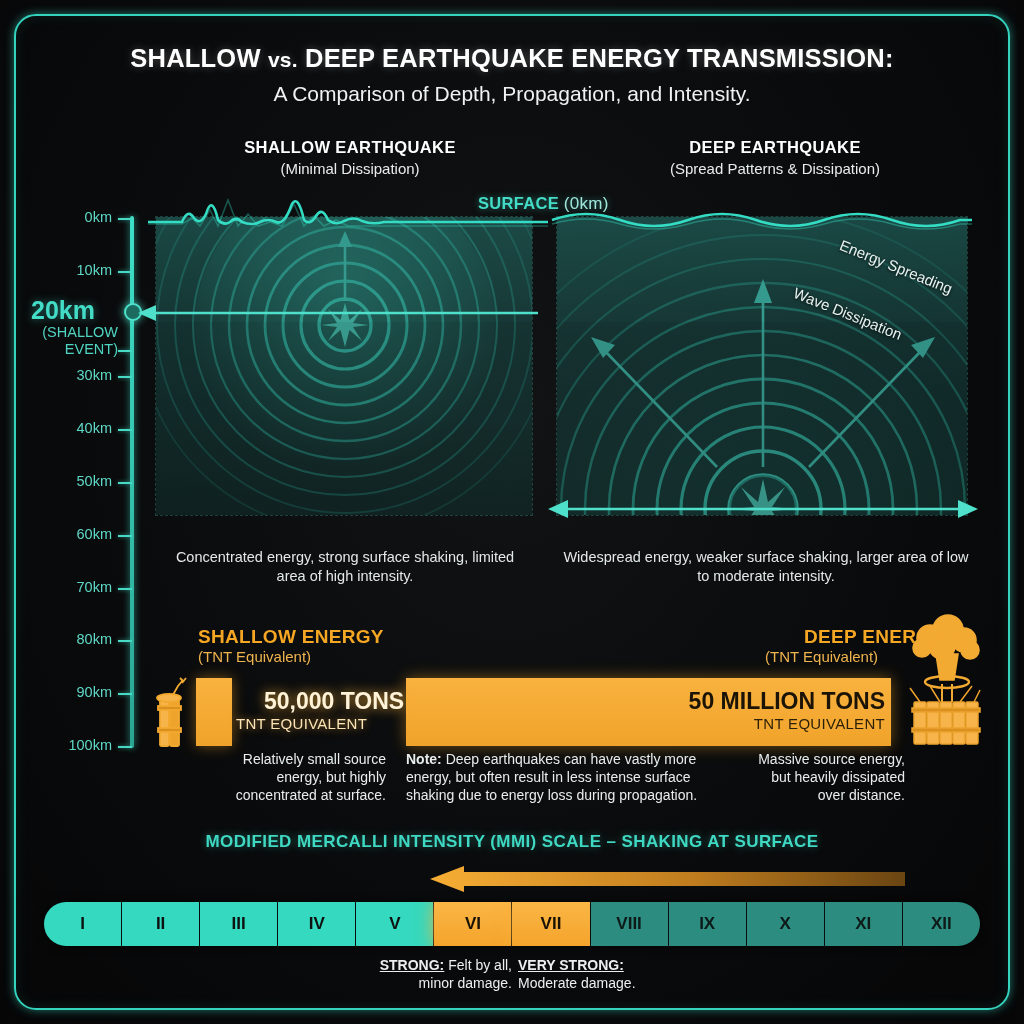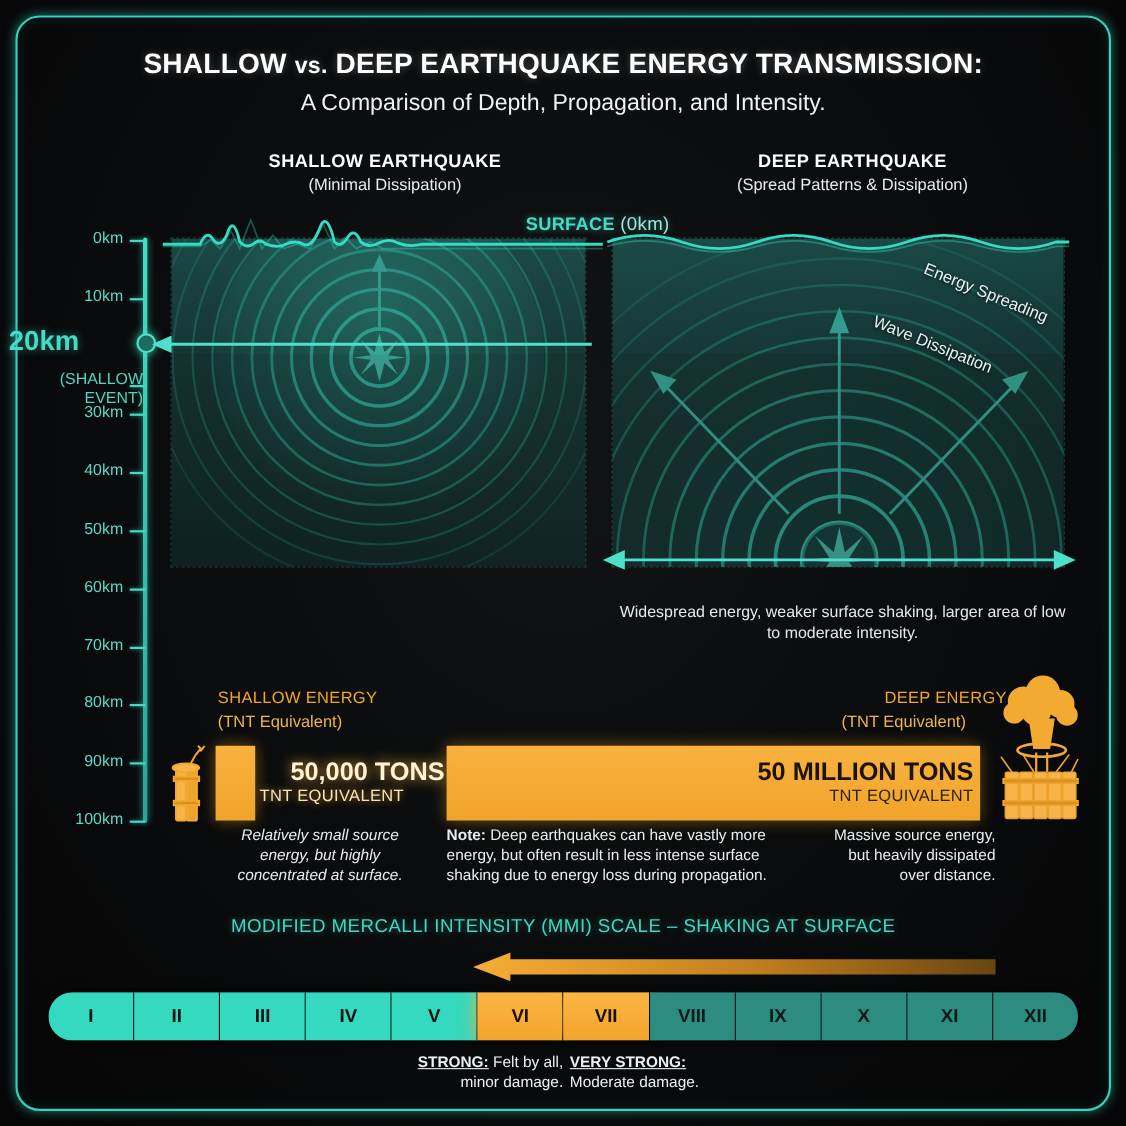--- a/index.html
+++ b/index.html
@@ -68,26 +68,26 @@
   }
   .tick-wrap { position: absolute; left: 0; width: 112px; }
   .depth-marker {
     position: absolute; left: 124px; top: 303px;
     width: 18px; height: 18px; border-radius: 50%;
     background: #1b6b60; border: 2.5px solid #4ce0ca;
     box-shadow: 0 0 10px rgba(76,224,202,.85);
   }
   .depth-big {
     position: absolute; left: 8px; top: 296px; width: 110px;
-    text-align: left; font-size: 25px; font-weight: bold;
+    text-align: center; font-size: 25px; font-weight: bold;
     color: #43dcc6; text-shadow: 0 0 9px rgba(67,220,198,.5);
   }
   .depth-big-sub {
-    position: absolute; left: 20px; top: 324px; width: 110px;
-    text-align: right; font-size: 14.5px; line-height: 17px; color: #4fd5c1; margin-top: 13px;
+    position: absolute; left: 8px; top: 324px; width: 110px;
+    text-align: right; font-size: 14.5px; line-height: 17px; color: #4fd5c1;
   }
 
   
   .panel {
     position: absolute; overflow: hidden;
     border: 1px dashed rgba(80,200,180,.28);
   }
   #panel-shallow { left: 155px; top: 216px; width: 378px; height: 300px; }
   #panel-deep    { left: 556px; top: 216px; width: 412px; height: 300px; }
   .panel-bg-top {
@@ -119,21 +119,21 @@
   
   .caption {
     position: absolute; text-align: center; font-size: 14.5px;
     line-height: 19px; color: #e3e9e8;
   }
   #cap-shallow { left: 160px; top: 548px; width: 370px; }
   #cap-deep    { left: 560px; top: 548px; width: 412px; }
 
   
   .energy-head {
-    position: absolute; font-size: 15px; font-weight: normal;
+    position: absolute; font-size: 19px; font-weight: bold;
     color: #f5a623; letter-spacing: .3px;
   }
   .energy-sub {
     position: absolute; font-size: 15px; color: #f0b44e;
   }
   #eh-shallow { left: 198px; top: 626px; }
   #es-shallow { left: 198px; top: 648px; }
   #eh-deep    { left: 804px; top: 626px; text-align: right; }
   #es-deep    { left: 765px; top: 648px; text-align: right; }
 
@@ -155,29 +155,29 @@
     font-size: 15px; color: #fbe3b4; letter-spacing: .3px;
     text-shadow: 0 0 8px rgba(250,180,60,.7);
   }
   #bt-deep { left: 600px; top: 688px; width: 285px; text-align: right; }
   #bt-deep .big { font-size: 23px; font-weight: bold; color: #1b1406; }
   #bt-deep .small { font-size: 15px; color: #2a1f08; letter-spacing: .3px; }
 
   .note-col {
     position: absolute; font-size: 14px; line-height: 18px; color: #e8eded;
   }
-  #note-left  { left: 196px; top: 750px; width: 190px; text-align: center; font-style: italic; }
+  #note-left  { left: 196px; top: 750px; width: 190px; text-align: right; }
   #note-mid   { left: 406px; top: 750px; width: 330px; text-align: left; }
   #note-right { left: 745px; top: 750px; width: 160px; text-align: right; }
   #note-mid .nb { font-weight: bold; }
 
   
   .mmi-title {
     position: absolute; left: 0; top: 832px; width: 1024px; text-align: center;
-    font-size: 17px; font-weight: normal; letter-spacing: .4px; color: #3fd8c2;
+    font-size: 17px; font-weight: bold; letter-spacing: .4px; color: #3fd8c2;
     text-shadow: 0 0 8px rgba(63,216,194,.45);
   }
   .mmi-arrow {
     position: absolute; left: 430px; top: 866px; width: 475px; height: 26px;
   }
   .mmi-arrow-text {
     position: absolute; left: 470px; top: 870px; width: 425px;
     font-size: 13.5px; color: #1d1405; line-height: 18px;
   }
   .mmi-scale {
@@ -364,20 +364,21 @@
 
   <svg style="position:absolute;left:548px;top:496px;" width="430" height="26" viewBox="0 0 430 26">
     <path class="arrow-l" d="M16 13 L414 13"></path>
     <path d="M0 13 L20 4 L20 22 Z" fill="#4fe0cb"></path>
     <path d="M430 13 L410 4 L410 22 Z" fill="#4fe0cb"></path>
   </svg>
 
   <div class="diag-label" id="lbl-energy-spread">Energy Spreading</div>
   <div class="diag-label" id="lbl-wave-diss">Wave Dissipation</div>
 
+  <div class="caption" id="cap-shallow">Concentrated energy, strong surface shaking, limited area of high intensity.</div>
   <div class="caption" id="cap-deep">Widespread energy, weaker surface shaking, larger area of low to moderate intensity.</div>
 
   <div class="energy-head" id="eh-shallow">SHALLOW ENERGY</div>
   <div class="energy-sub" id="es-shallow">(TNT Equivalent)</div>
   <div class="energy-head" id="eh-deep">DEEP ENERGY</div>
   <div class="energy-sub" id="es-deep">(TNT Equivalent)</div>
 
   <svg style="position:absolute;left:152px;top:676px;" width="42" height="74" viewBox="0 0 42 74">
     <g stroke="#f2a92f" stroke-width="1.8" fill="none">
       <rect x="8" y="24" width="9" height="46" rx="1.5" fill="#f6b44a"></rect>

